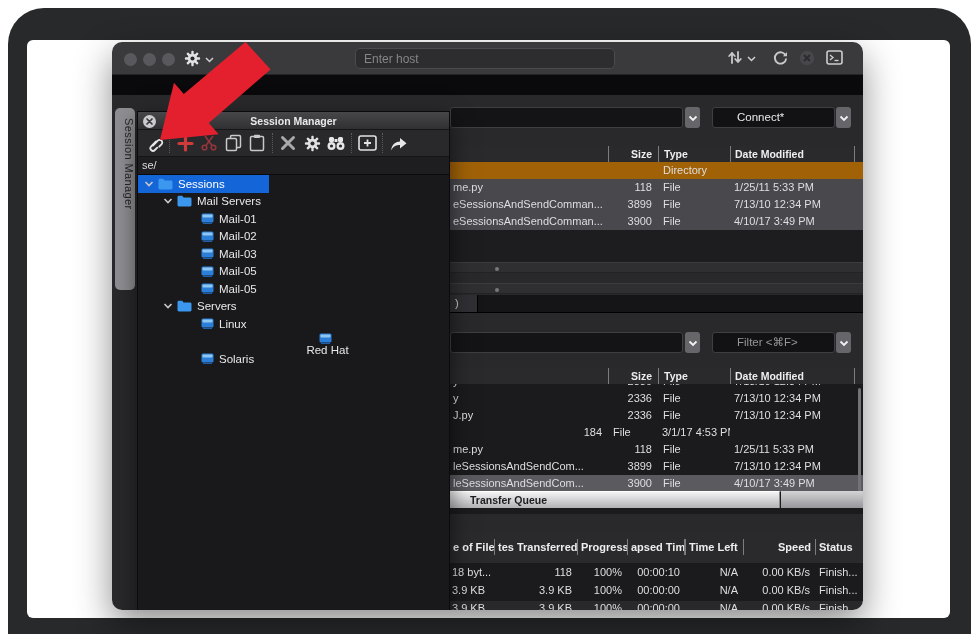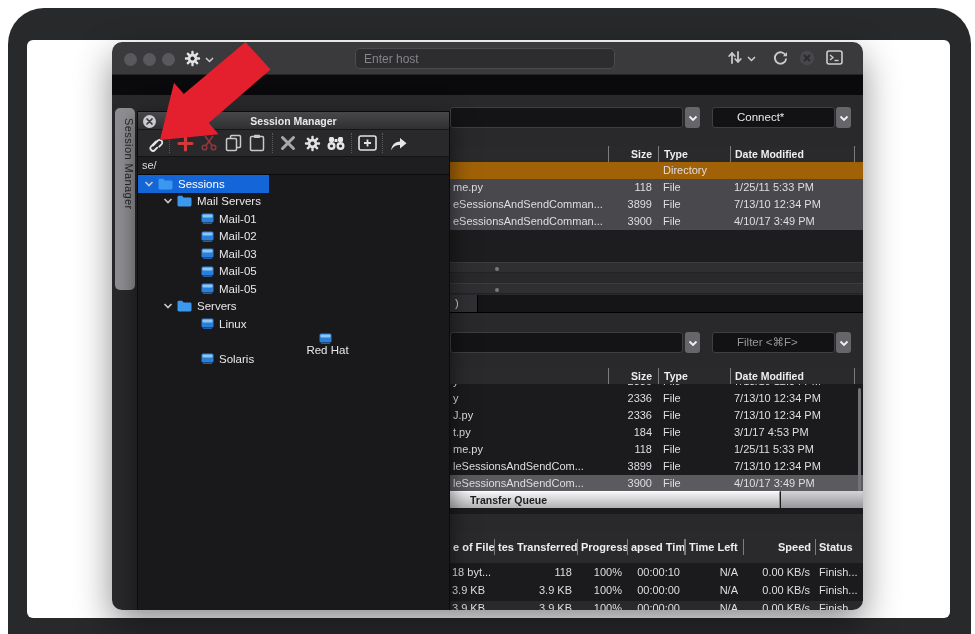--- a/index.html
+++ b/index.html
@@ -238,21 +238,20 @@
                   <span class="c c2">File</span>
                   <span class="c c3">7/13/10 12:34 PM</span>
                 </div>
                 <div class="fg">
                   <span class="c c0">J.py</span>
                   <span class="c c1">2336</span>
                   <span class="c c2">File</span>
                   <span class="c c3">7/13/10 12:34 PM</span>
                 </div>
                 <div class="fg">
-                  <span class="c c0">t.py</span>
                   <span class="c c1">184</span>
                   <span class="c c2">File</span>
                   <span class="c c3">3/1/17 4:53 PM</span>
                 </div>
                 <div class="fg">
                   <span class="c c0">me.py</span>
                   <span class="c c1">118</span>
                   <span class="c c2">File</span>
                   <span class="c c3">1/25/11 5:33 PM</span>
                 </div>

